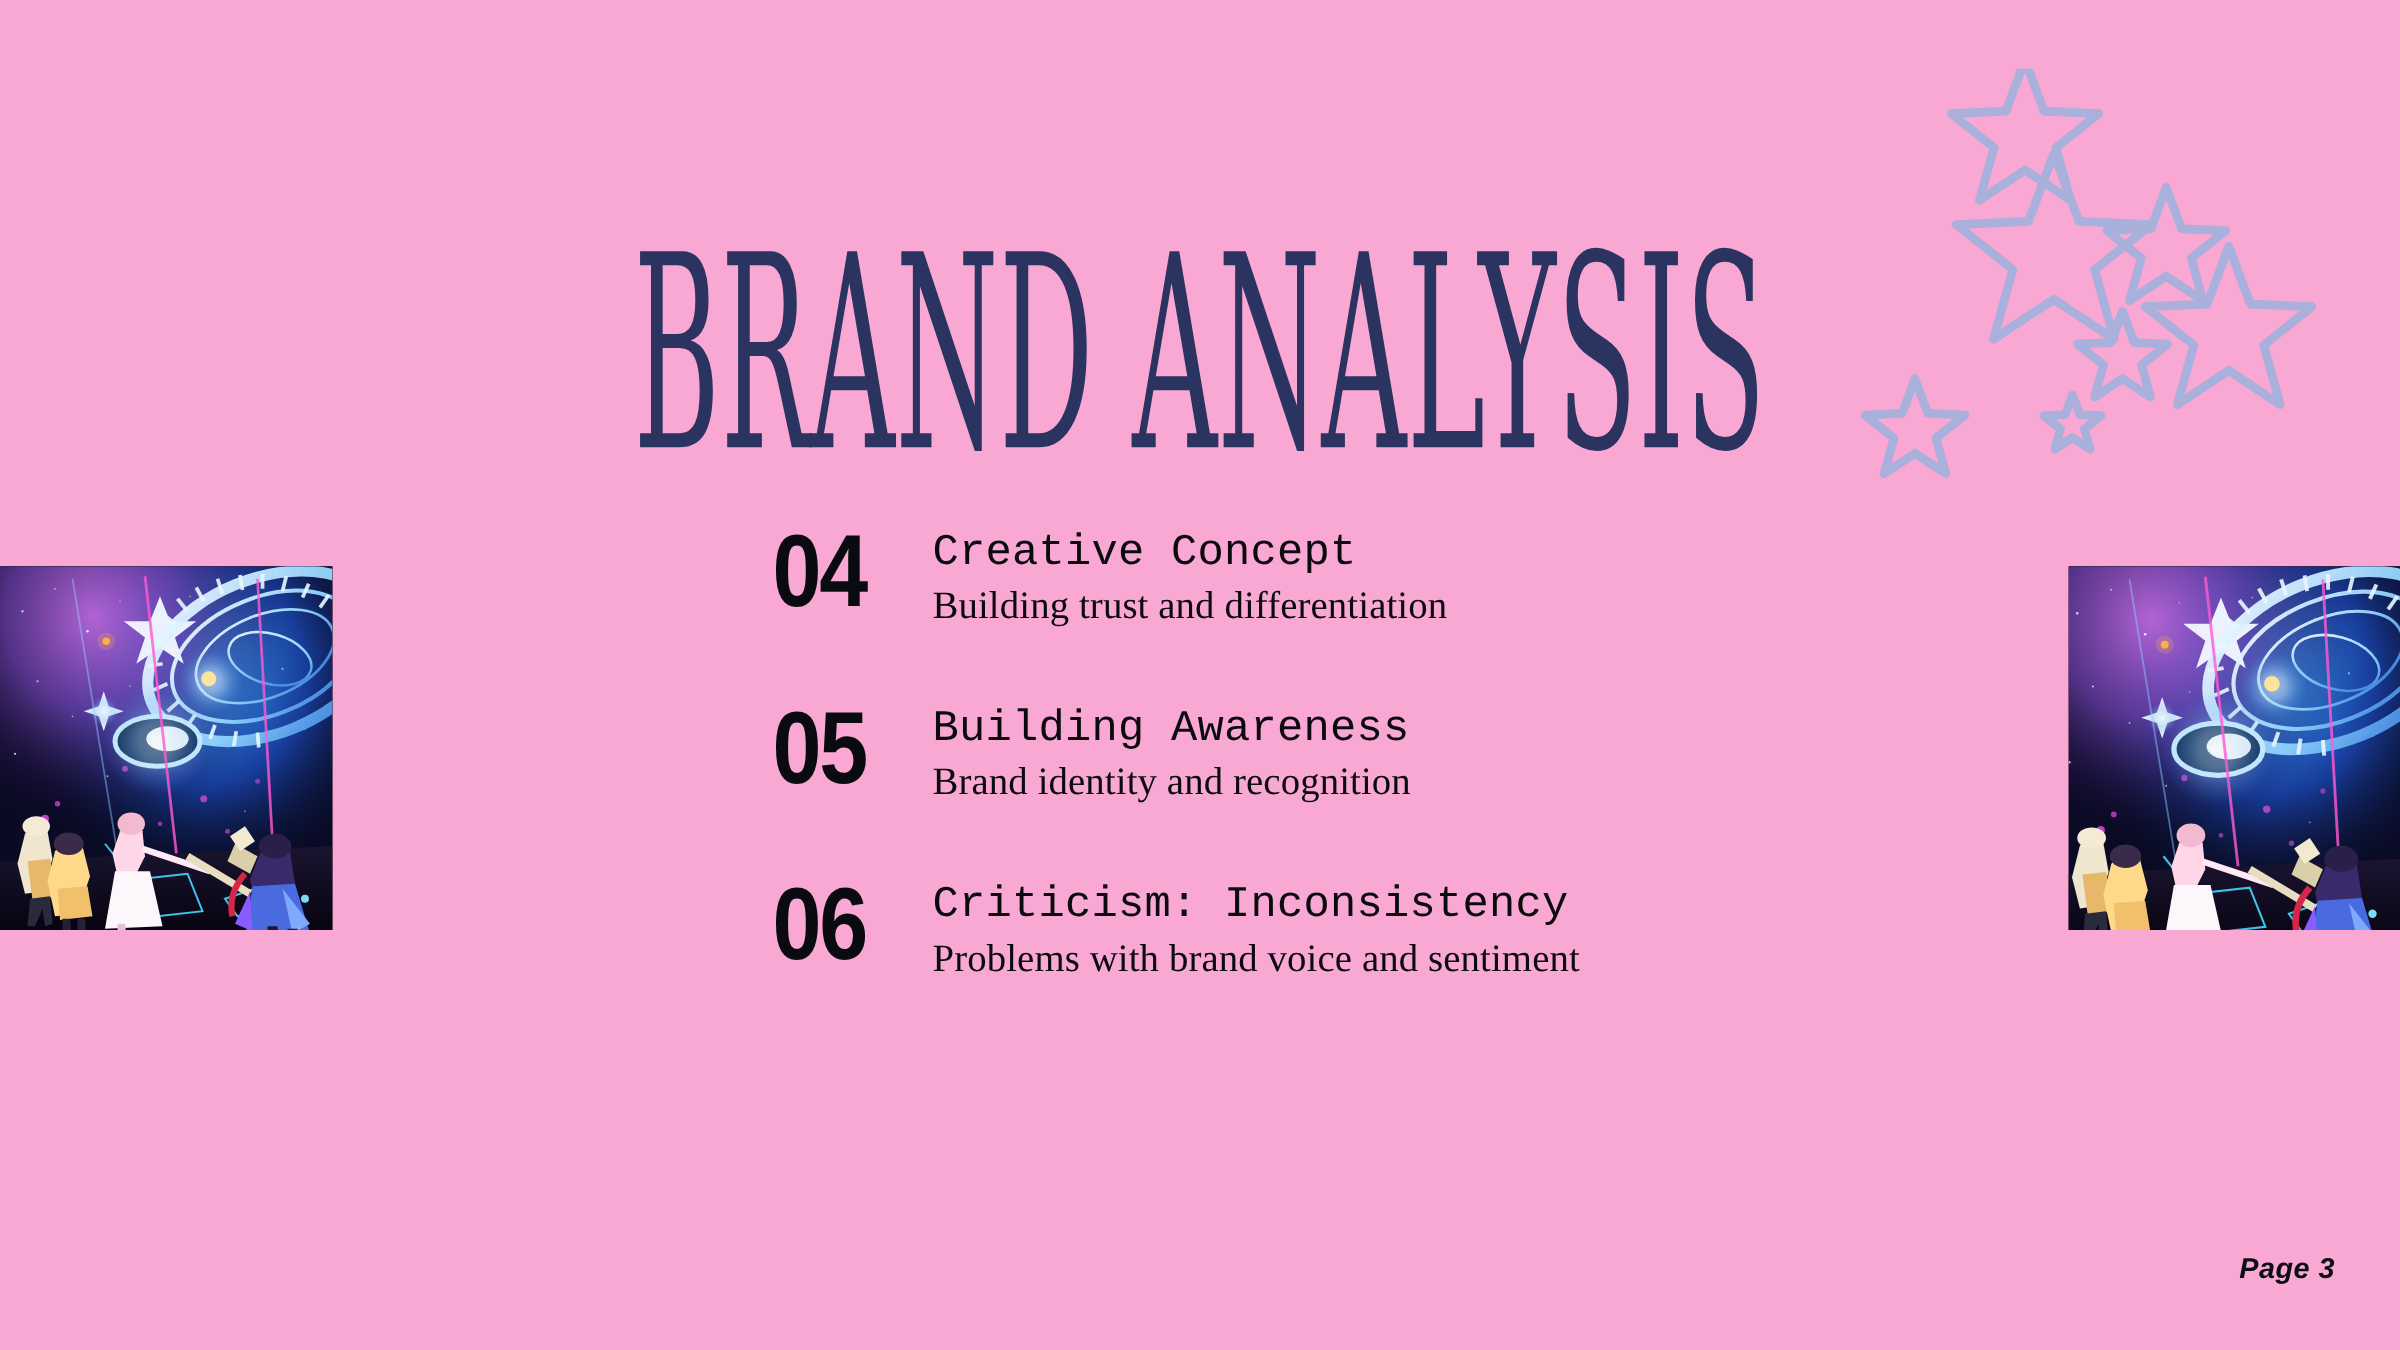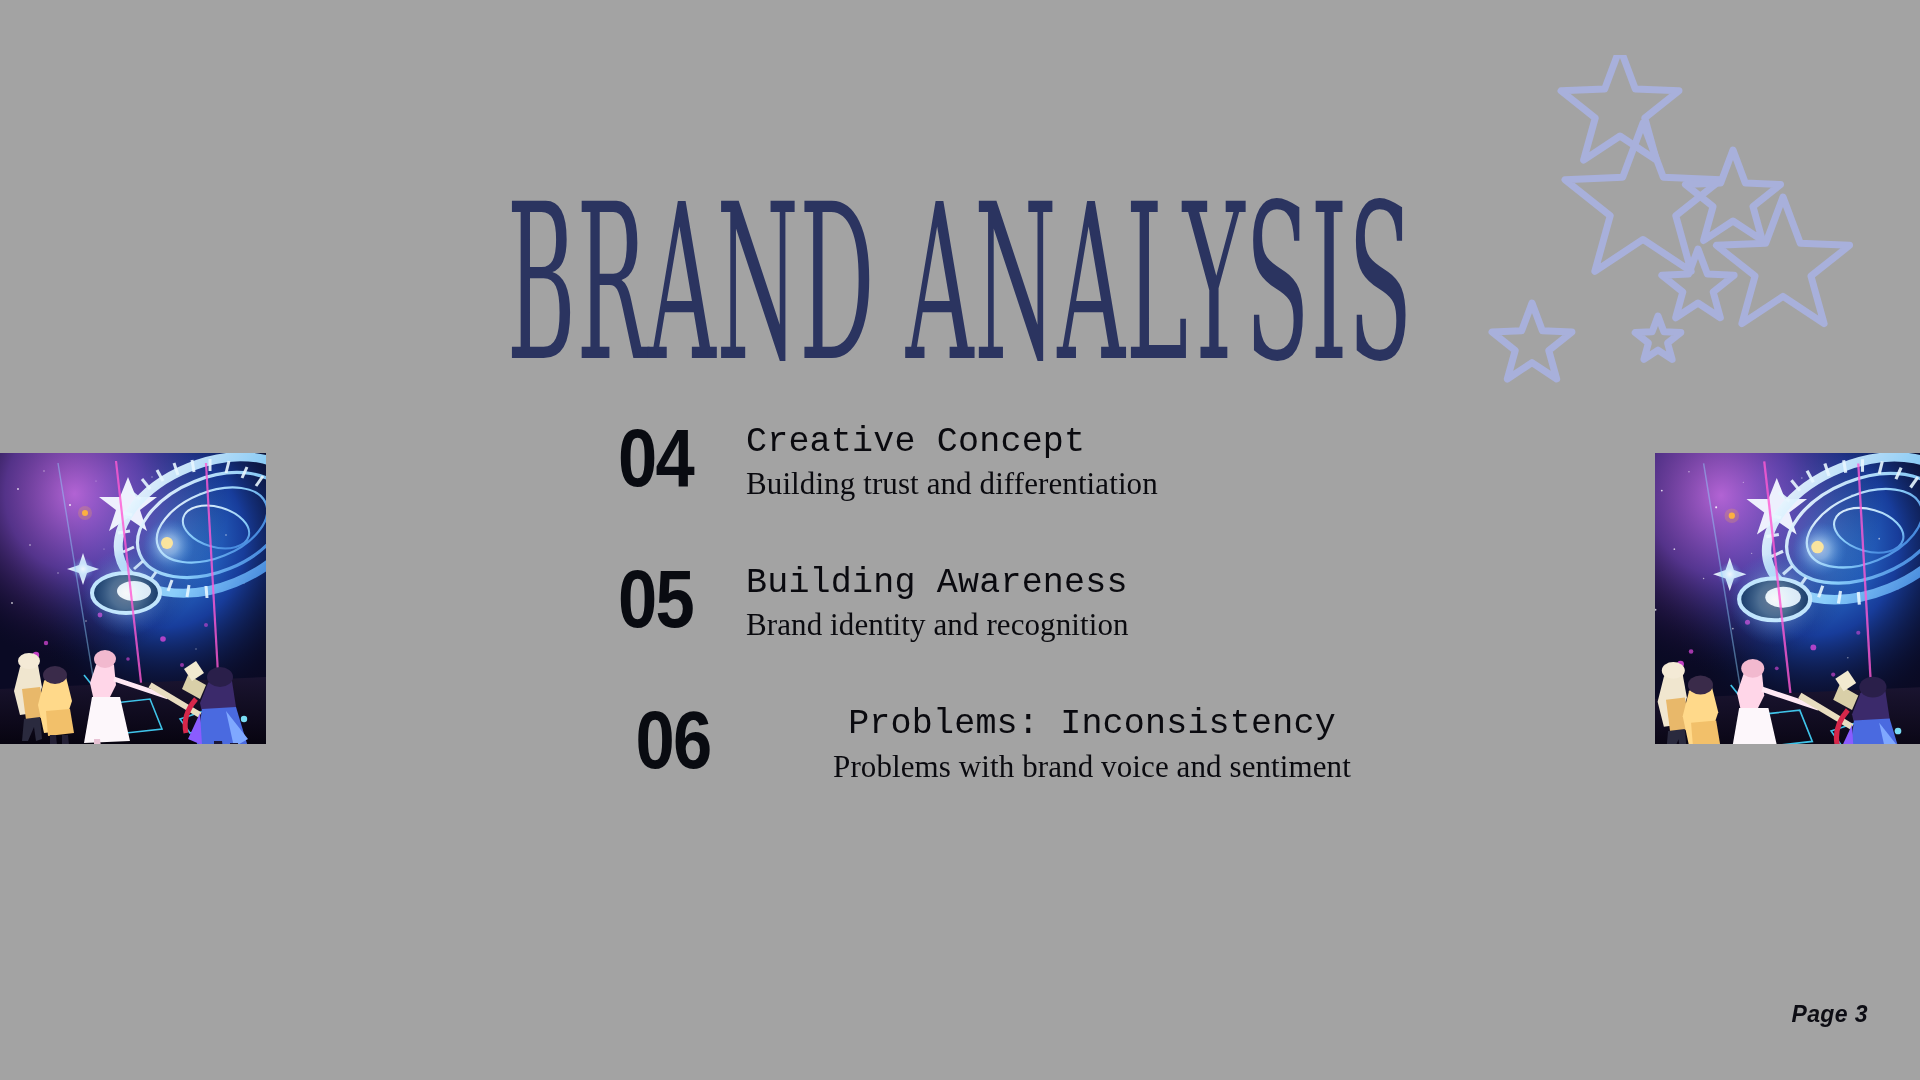--- a/index.html
+++ b/index.html
@@ -12,21 +12,21 @@
 
   body {
     font-family:"Liberation Sans", sans-serif;
     background:#d5dff0;
     position:relative;
   }
 
   .slide {
     position:absolute;
     inset:0;
-    background:#a3a3a3;
+    background:#f9a8d4;
     overflow:hidden;
   }
 
   
   .stars {
     position:absolute;
     left:1480px; top:55px;
     width:440px; height:400px;
     pointer-events:none;
   }
@@ -55,21 +55,21 @@
     left:618px;
     top:420px;
     width:820px;
   }
 
   .agenda-row {
     display:flex;
     align-items:flex-start;
     margin-bottom:58px;
   }
-  .agenda-row:last-child { margin-bottom:0;text-align:center; }
+  .agenda-row:last-child { margin-bottom:0; }
 
   .num {
     flex:0 0 auto;
     width:128px;
     font-family:"Liberation Sans", sans-serif;
     font-weight:700;
     font-size:82px;
     line-height:0.92;
     letter-spacing:-2px;
     color:#090b11;
@@ -161,21 +161,21 @@
       <div class="num">05</div>
       <div class="txt">
         <div class="heading">Building Awareness</div>
         <div class="sub">Brand identity and recognition</div>
       </div>
     </div>
 
     <div class="agenda-row">
       <div class="num">06</div>
       <div class="txt">
-        <div class="heading">Problems: Inconsistency</div>
+        <div class="heading">Criticism: Inconsistency</div>
         <div class="sub">Problems with brand voice and sentiment</div>
       </div>
     </div>
 
   </div>
 
   <div class="photo photo-left">
     <svg class="art" viewBox="0 0 266 291" preserveAspectRatio="xMidYMid slice" xmlns="http://www.w3.org/2000/svg" aria-hidden="true">
       <defs>
         <radialGradient id="nebA" cx="28%" cy="14%" r="58%">

